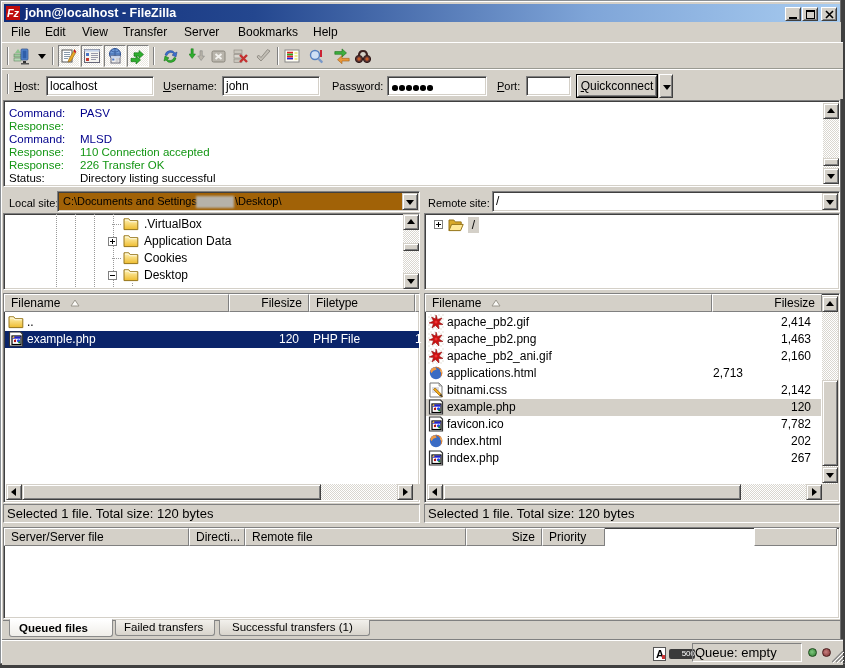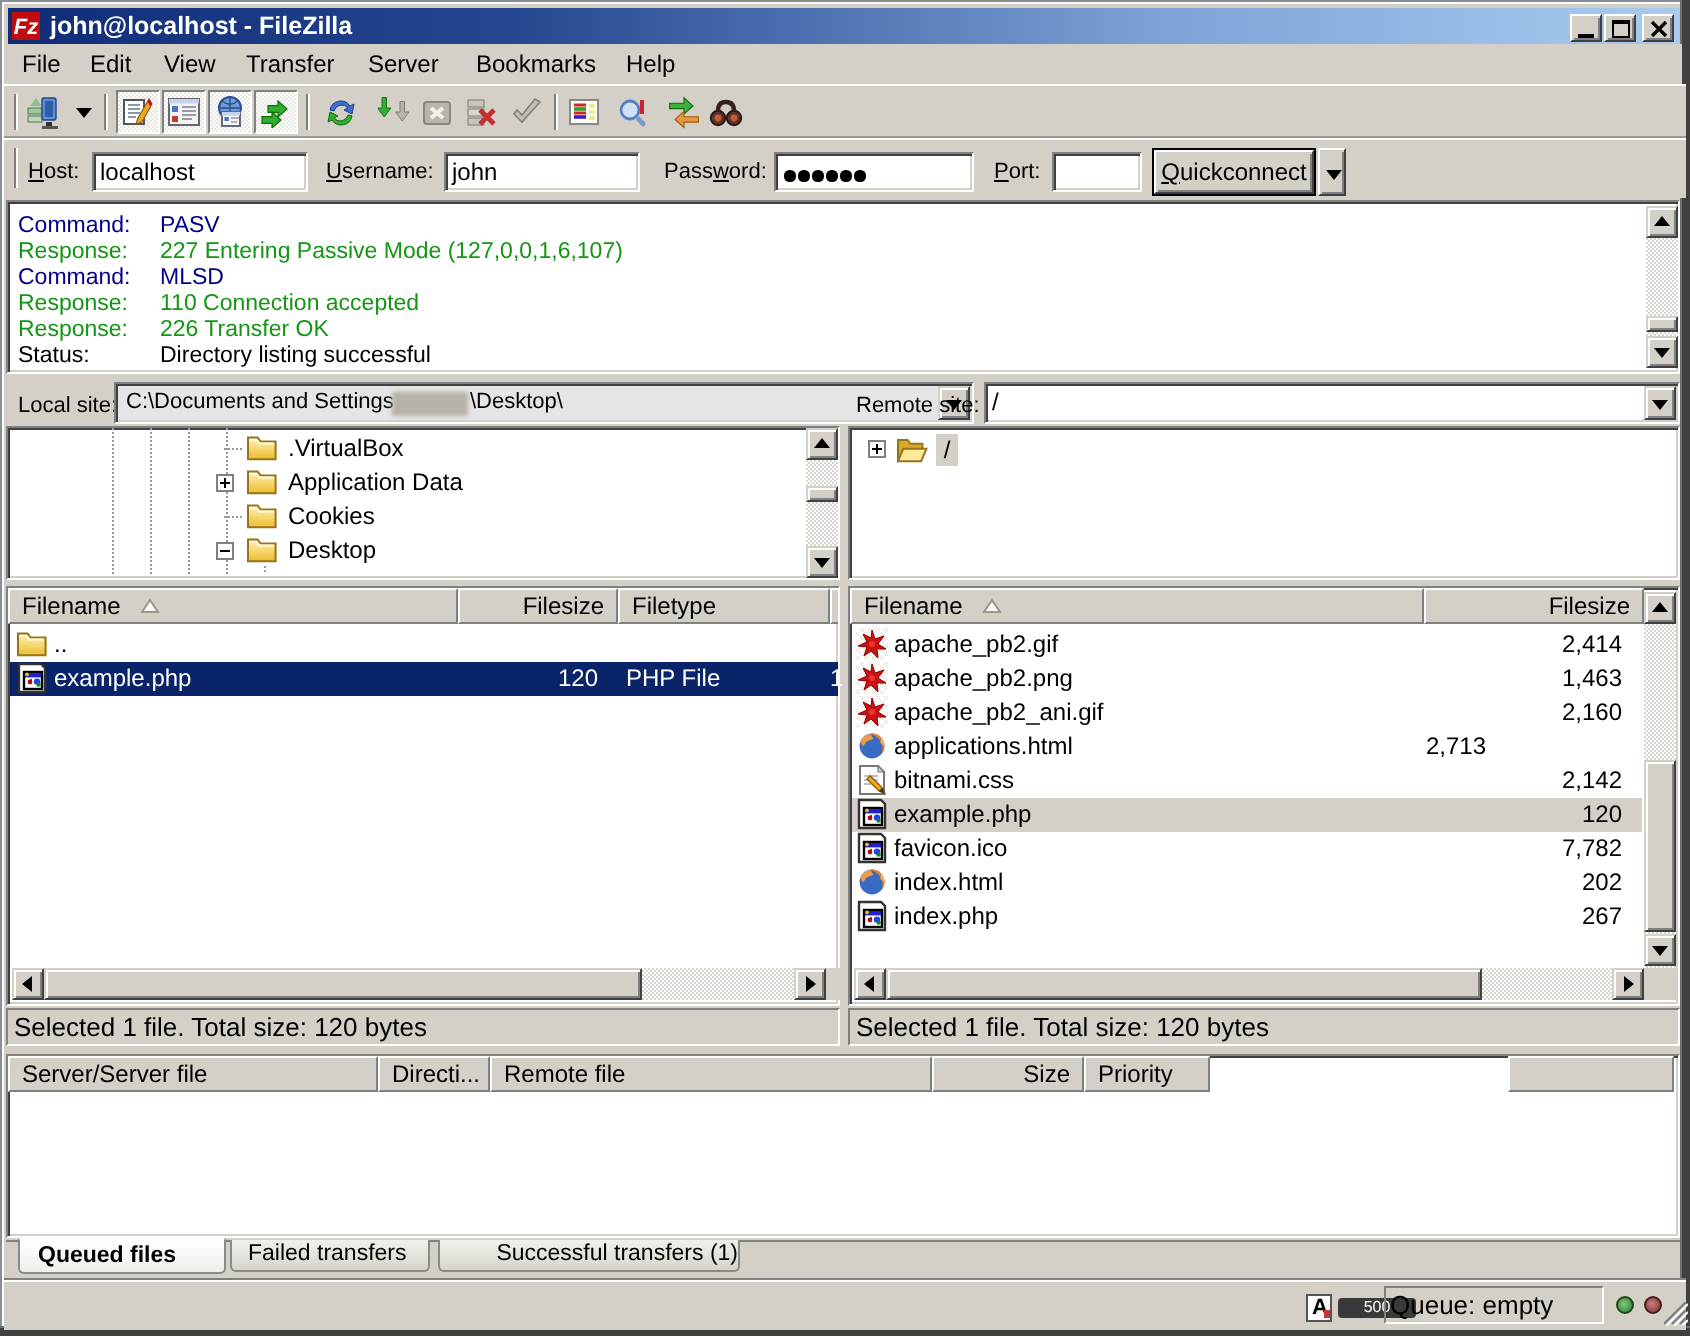--- a/index.html
+++ b/index.html
@@ -181,41 +181,40 @@
     </div>
  <div class="abs raised" style="left:659px;top:6px;width:14px;height:24px;background:#d4d0c8">
       <div class="abs tri-dn" style="left:3px;top:10px"></div>
     </div>
 </div>
 
 <div class="abs sunken" style="left:3px;top:100px;width:837px;height:87px;background:#fff">
  <div class="abs" style="left:5px;top:6px;line-height:13px;font-size:11.5px;color:#00008b">Command:</div>
     <div class="abs" style="left:76px;top:6px;line-height:13px;font-size:11.5px;color:#00008b">PASV</div>
  <div class="abs" style="left:5px;top:19px;line-height:13px;font-size:11.5px;color:#149614">Response:</div>
-    <div class="abs" style="left:76px;top:19px;line-height:13px;font-size:11.5px;color:#149614">227 Entering Passive Mode (127,0,0,1,6,107)</div>
  <div class="abs" style="left:5px;top:32px;line-height:13px;font-size:11.5px;color:#00008b">Command:</div>
     <div class="abs" style="left:76px;top:32px;line-height:13px;font-size:11.5px;color:#00008b">MLSD</div>
  <div class="abs" style="left:5px;top:45px;line-height:13px;font-size:11.5px;color:#149614">Response:</div>
     <div class="abs" style="left:76px;top:45px;line-height:13px;font-size:11.5px;color:#149614">110 Connection accepted</div>
  <div class="abs" style="left:5px;top:58px;line-height:13px;font-size:11.5px;color:#149614">Response:</div>
     <div class="abs" style="left:76px;top:58px;line-height:13px;font-size:11.5px;color:#149614">226 Transfer OK</div>
  <div class="abs" style="left:5px;top:71px;line-height:13px;font-size:11.5px">Status:</div>
     <div class="abs" style="left:76px;top:71px;line-height:13px;font-size:11.5px">Directory listing successful</div>
  <div class="abs dither" style="right:0;top:2px;width:16px;height:81px"></div>
  <div class="abs sbtn" style="right:0;top:2px;width:16px;height:16px">
       <div class="abs tri-up" style="left:3px;top:4px"></div>
     </div>
  <div class="abs sbtn" style="right:0;top:57px;width:16px;height:8px"></div>
  <div class="abs sbtn" style="right:0;top:67px;width:16px;height:16px">
       <div class="abs tri-dn" style="left:3px;top:5px"></div>
     </div>
 </div>
 
 <div class="abs" style="left:9px;top:197px;font-size:11px">Local site:</div>
-<div class="abs sunken" style="left:57px;top:191px;width:430px;height:21px;background:#e5e5e5">
+<div class="abs sunken" style="left:57px;top:191px;width:363px;height:21px;background:#a16207">
  <div class="abs" style="left:5px;top:3px;white-space:nowrap;font-size:11px">C:\Documents and Settings</div>
  <div class="abs" style="left:138px;top:4px;width:38px;height:12px;background:#b6b2aa;filter:blur(1px)"></div>
  <div class="abs" style="left:177px;top:3px;white-space:nowrap;font-size:11px">\Desktop\</div>
  <div class="abs sbtn" style="right:1px;top:1px;width:16px;height:17px">
       <div class="abs tri-dn" style="left:3px;top:6px"></div>
     </div>
 </div>
 <div class="abs sunken" style="left:3px;top:213px;width:417px;height:77px;background:#fff">
  <div class="abs" style="left:52px;top:0;width:1px;height:73px;background-image:linear-gradient(#999 1px,transparent 1px);background-size:1px 2px"></div>
  <div class="abs" style="left:71px;top:0;width:1px;height:73px;background-image:linear-gradient(#999 1px,transparent 1px);background-size:1px 2px"></div>
@@ -470,28 +469,28 @@
  <div class="hdrcell" style="left:185px;width:56px">Directi...</div>
  <div class="hdrcell" style="left:241px;width:221px">Remote file</div>
  <div class="hdrcell" style="left:462px;width:76px;text-align:right">Size</div>
  <div class="hdrcell" style="left:538px;width:63px">Priority</div>
  <div class="hdrcell" style="left:750px;width:83px"></div>
 </div>
 
 <div class="abs" style="left:3px;top:620px;width:837px;height:1px;background:#808080"></div>
 <div class="abs" style="left:9px;top:619px;width:104px;height:18px;background:linear-gradient(#ffffff,#f0eee9);border:1px solid #8a8a8a;border-top:1px solid #fdfdfd;border-radius:0 0 3px 3px;font-weight:bold;font-size:11.5px;text-align:left;padding-left:9px;line-height:16px">Queued files</div>
 <div class="abs" style="left:115px;top:620px;width:100px;height:16px;background:linear-gradient(#f2f0ec,#d8d4cc);border:1px solid #8a8a8a;border-top:none;border-radius:0 0 3px 3px;text-align:left;padding-left:8px;line-height:14px;font-size:11.5px">Failed transfers</div>
-<div class="abs" style="left:219px;top:620px;width:151px;height:16px;background:linear-gradient(#f2f0ec,#d8d4cc);border:1px solid #8a8a8a;border-top:none;border-radius:0 0 3px 3px;text-align:right;padding-left:0;line-height:14px;font-size:11.5px">Successful transfers (1)</div>
+<div class="abs" style="left:219px;top:620px;width:151px;height:16px;background:linear-gradient(#f2f0ec,#d8d4cc);border:1px solid #8a8a8a;border-top:none;border-radius:0 0 3px 3px;text-align:left;padding-left:12px;line-height:14px;font-size:11.5px">Successful transfers (1)</div>
 
 <div class="abs" style="left:2px;top:639px;width:841px;height:26px;background:#d4d0c8;border-top:1px solid #808080;box-shadow:inset 0 1px 0 #fff">
  <div class="abs" style="left:651px;top:7px;width:13px;height:14px;background:#fff;border:1px solid #555">
       <div class="abs" style="left:2px;top:0px;font-size:11px;font-weight:bold">A</div>
       <div class="abs" style="right:0px;bottom:1px;width:3px;height:4px;background:#c33"></div>
     </div>
- <div class="abs" style="left:667px;top:9px;width:39px;height:10px;background:#3a3a3a;border-radius:2px;color:#fff;font-size:8px;text-align:center;line-height:10px;letter-spacing:0">500</div>
+ <div class="abs" style="left:667px;top:9px;width:26px;height:10px;background:#3a3a3a;border-radius:2px;color:#fff;font-size:8px;text-align:right;line-height:10px;letter-spacing:0">500</div>
  <div class="abs sunken1" style="left:690px;top:3px;width:110px;height:19px">
       <div style="padding:1px 0 0 2px;font-size:13px">Queue: empty</div>
     </div>
  <div class="abs" style="left:806px;top:8px;width:9px;height:9px;border-radius:50%;background:radial-gradient(circle at 3px 3px,#7fc87f,#2d7a2d);border:1px solid #1c4a1c"></div>
  <div class="abs" style="left:820px;top:8px;width:9px;height:9px;border-radius:50%;background:radial-gradient(circle at 3px 3px,#c87f7f,#7a2d2d);border:1px solid #4a1c1c"></div>
  <svg class="abs" style="left:830px;top:11px" width="12" height="12">
       <path d="M11 0 L0 11 M11 4 L4 11 M11 8 L8 11" stroke="#808080" stroke-width="1.2"></path>
       <path d="M12 1 L1 12 M12 5 L5 12 M12 9 L9 12" stroke="#fff" stroke-width="1"></path>
     </svg>
 </div>

